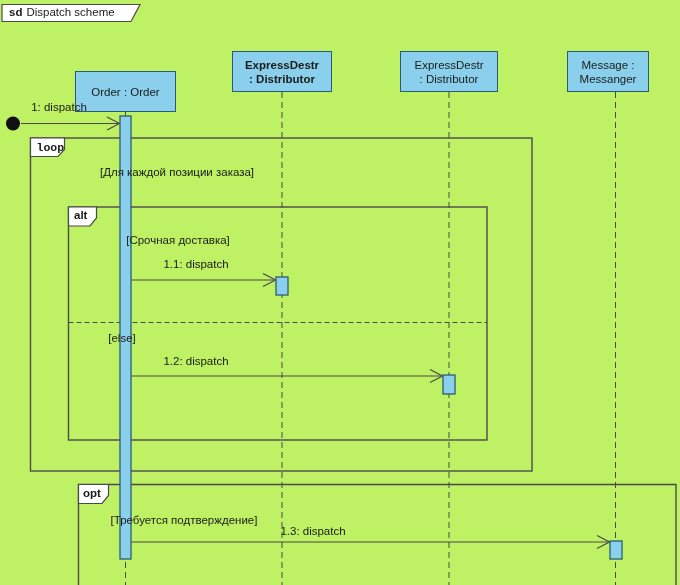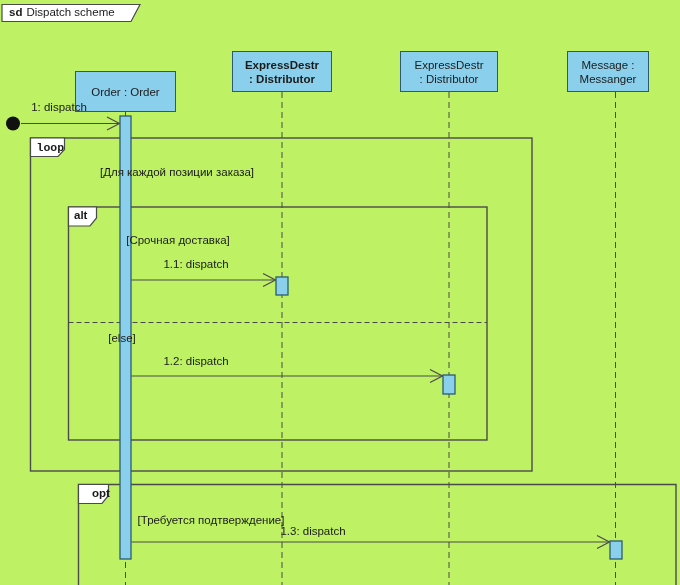--- a/index.html
+++ b/index.html
@@ -85,25 +85,25 @@
     <div>ExpressDestr</div>
     <div>: Distributor</div>
   </div>
   <div class="hdr" style="left:567px;width:82px;">
     <div>Message :</div>
     <div>Messanger</div>
   </div>
 
   <div class="lbl kw" style="left:36.5px;top:140.5px;font-family:Liberation Mono, monospace;">loop</div>
   <div class="lbl kw" style="left:74px;top:209px;">alt</div>
-  <div class="lbl kw" style="left:92px;top:486.5px;">opt</div>
+  <div class="lbl kw" style="left:83px;top:486.5px;">opt</div>
 
   <div class="lbl ctr" style="left:177px;top:166px;">[Для каждой позиции заказа]</div>
   <div class="lbl ctr" style="left:178px;top:234px;">[Срочная доставка]</div>
   <div class="lbl ctr" style="left:122px;top:332px;">[else]</div>
-  <div class="lbl ctr" style="left:184px;top:514px;margin-left:27px;">[Требуется подтверждение]</div>
+  <div class="lbl ctr" style="left:184px;top:514px;">[Требуется подтверждение]</div>
 
   <div class="lbl ctr" style="left:59px;top:101px;">1: dispatch</div>
   <div class="lbl ctr" style="left:196px;top:258px;">1.1: dispatch</div>
   <div class="lbl ctr" style="left:196px;top:355px;">1.2: dispatch</div>
   <div class="lbl ctr" style="left:313px;top:525px;">1.3: dispatch</div>
 
 </div>
 
 </body></html>

